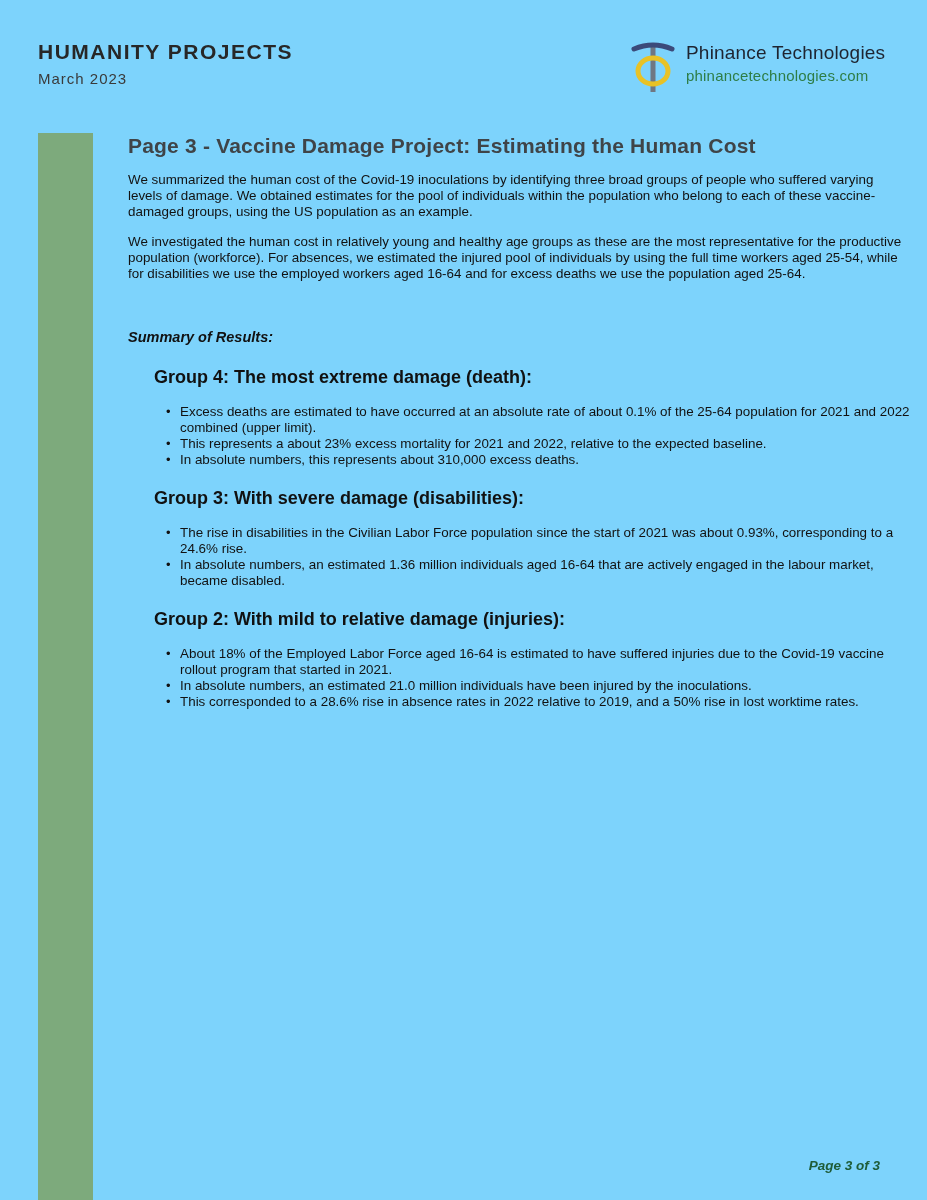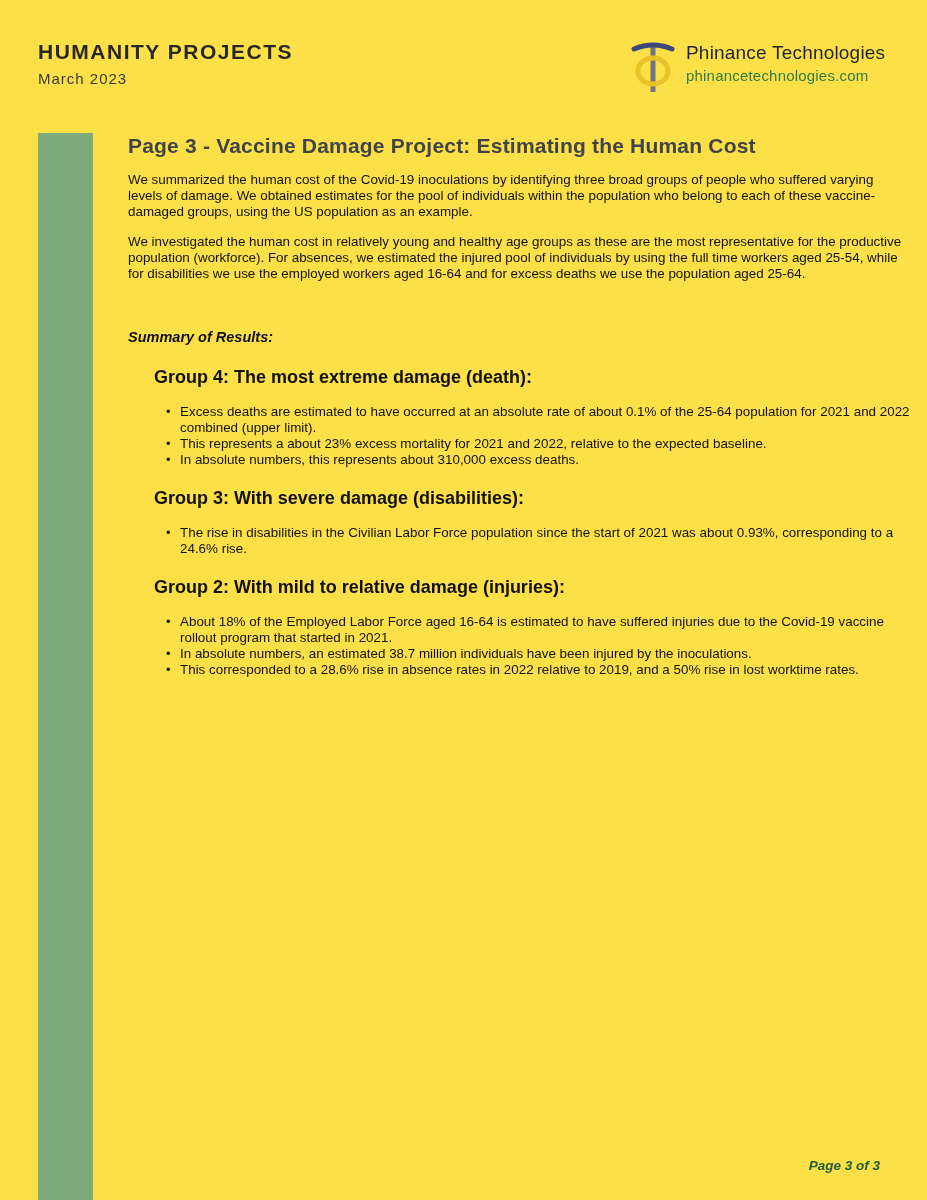--- a/index.html
+++ b/index.html
@@ -3,21 +3,21 @@
 <meta charset="utf-8">
 <style>
   * { margin: 0; padding: 0; box-sizing: border-box; }
   html, body { background: #ffffff; }
   body { font-family: "Liberation Sans", "DejaVu Sans", sans-serif; }
 
   .page {
     position: relative;
     width: 927px;
     height: 1200px;
-    background: #fde047;
+    background: #7dd3fc;
     overflow: hidden;
   }
 
   
   .header-left {
     position: absolute;
     left: 38px;
     top: 40px;
   }
   .doc-title {
@@ -182,28 +182,29 @@
         <li>Excess deaths are estimated to have occurred at an absolute rate of about 0.1% of the 25-64 population for 2021 and 2022 combined (upper limit).</li>
         <li>This represents a about 23% excess mortality for 2021 and 2022, relative to the expected baseline.</li>
         <li>In absolute numbers, this represents about 310,000 excess deaths.</li>
       </ul>
     </div>
 
     <div class="group">
       <div class="group-heading">Group 3: With severe damage (disabilities):</div>
       <ul class="bullets">
         <li>The rise in disabilities in the Civilian Labor Force population since the start of 2021 was about 0.93%, corresponding to a 24.6% rise.</li>
+        <li>In absolute numbers, an estimated 1.36 million individuals aged 16-64 that are actively engaged in the labour market, became disabled.</li>
       </ul>
     </div>
 
     <div class="group">
       <div class="group-heading">Group 2: With mild to relative damage (injuries):</div>
       <ul class="bullets">
         <li>About 18% of the Employed Labor Force aged 16-64 is estimated to have suffered injuries due to the Covid-19 vaccine rollout program that started in 2021.</li>
-        <li>In absolute numbers, an estimated 38.7 million individuals have been injured by the inoculations.</li>
+        <li>In absolute numbers, an estimated 21.0 million individuals have been injured by the inoculations.</li>
         <li>This corresponded to a 28.6% rise in absence rates in 2022 relative to 2019, and a 50% rise in lost worktime rates.</li>
       </ul>
     </div>
   </div>
 
   <div class="footer-page">Page 3 of 3</div>
 
 </div>
 
 </body></html>

